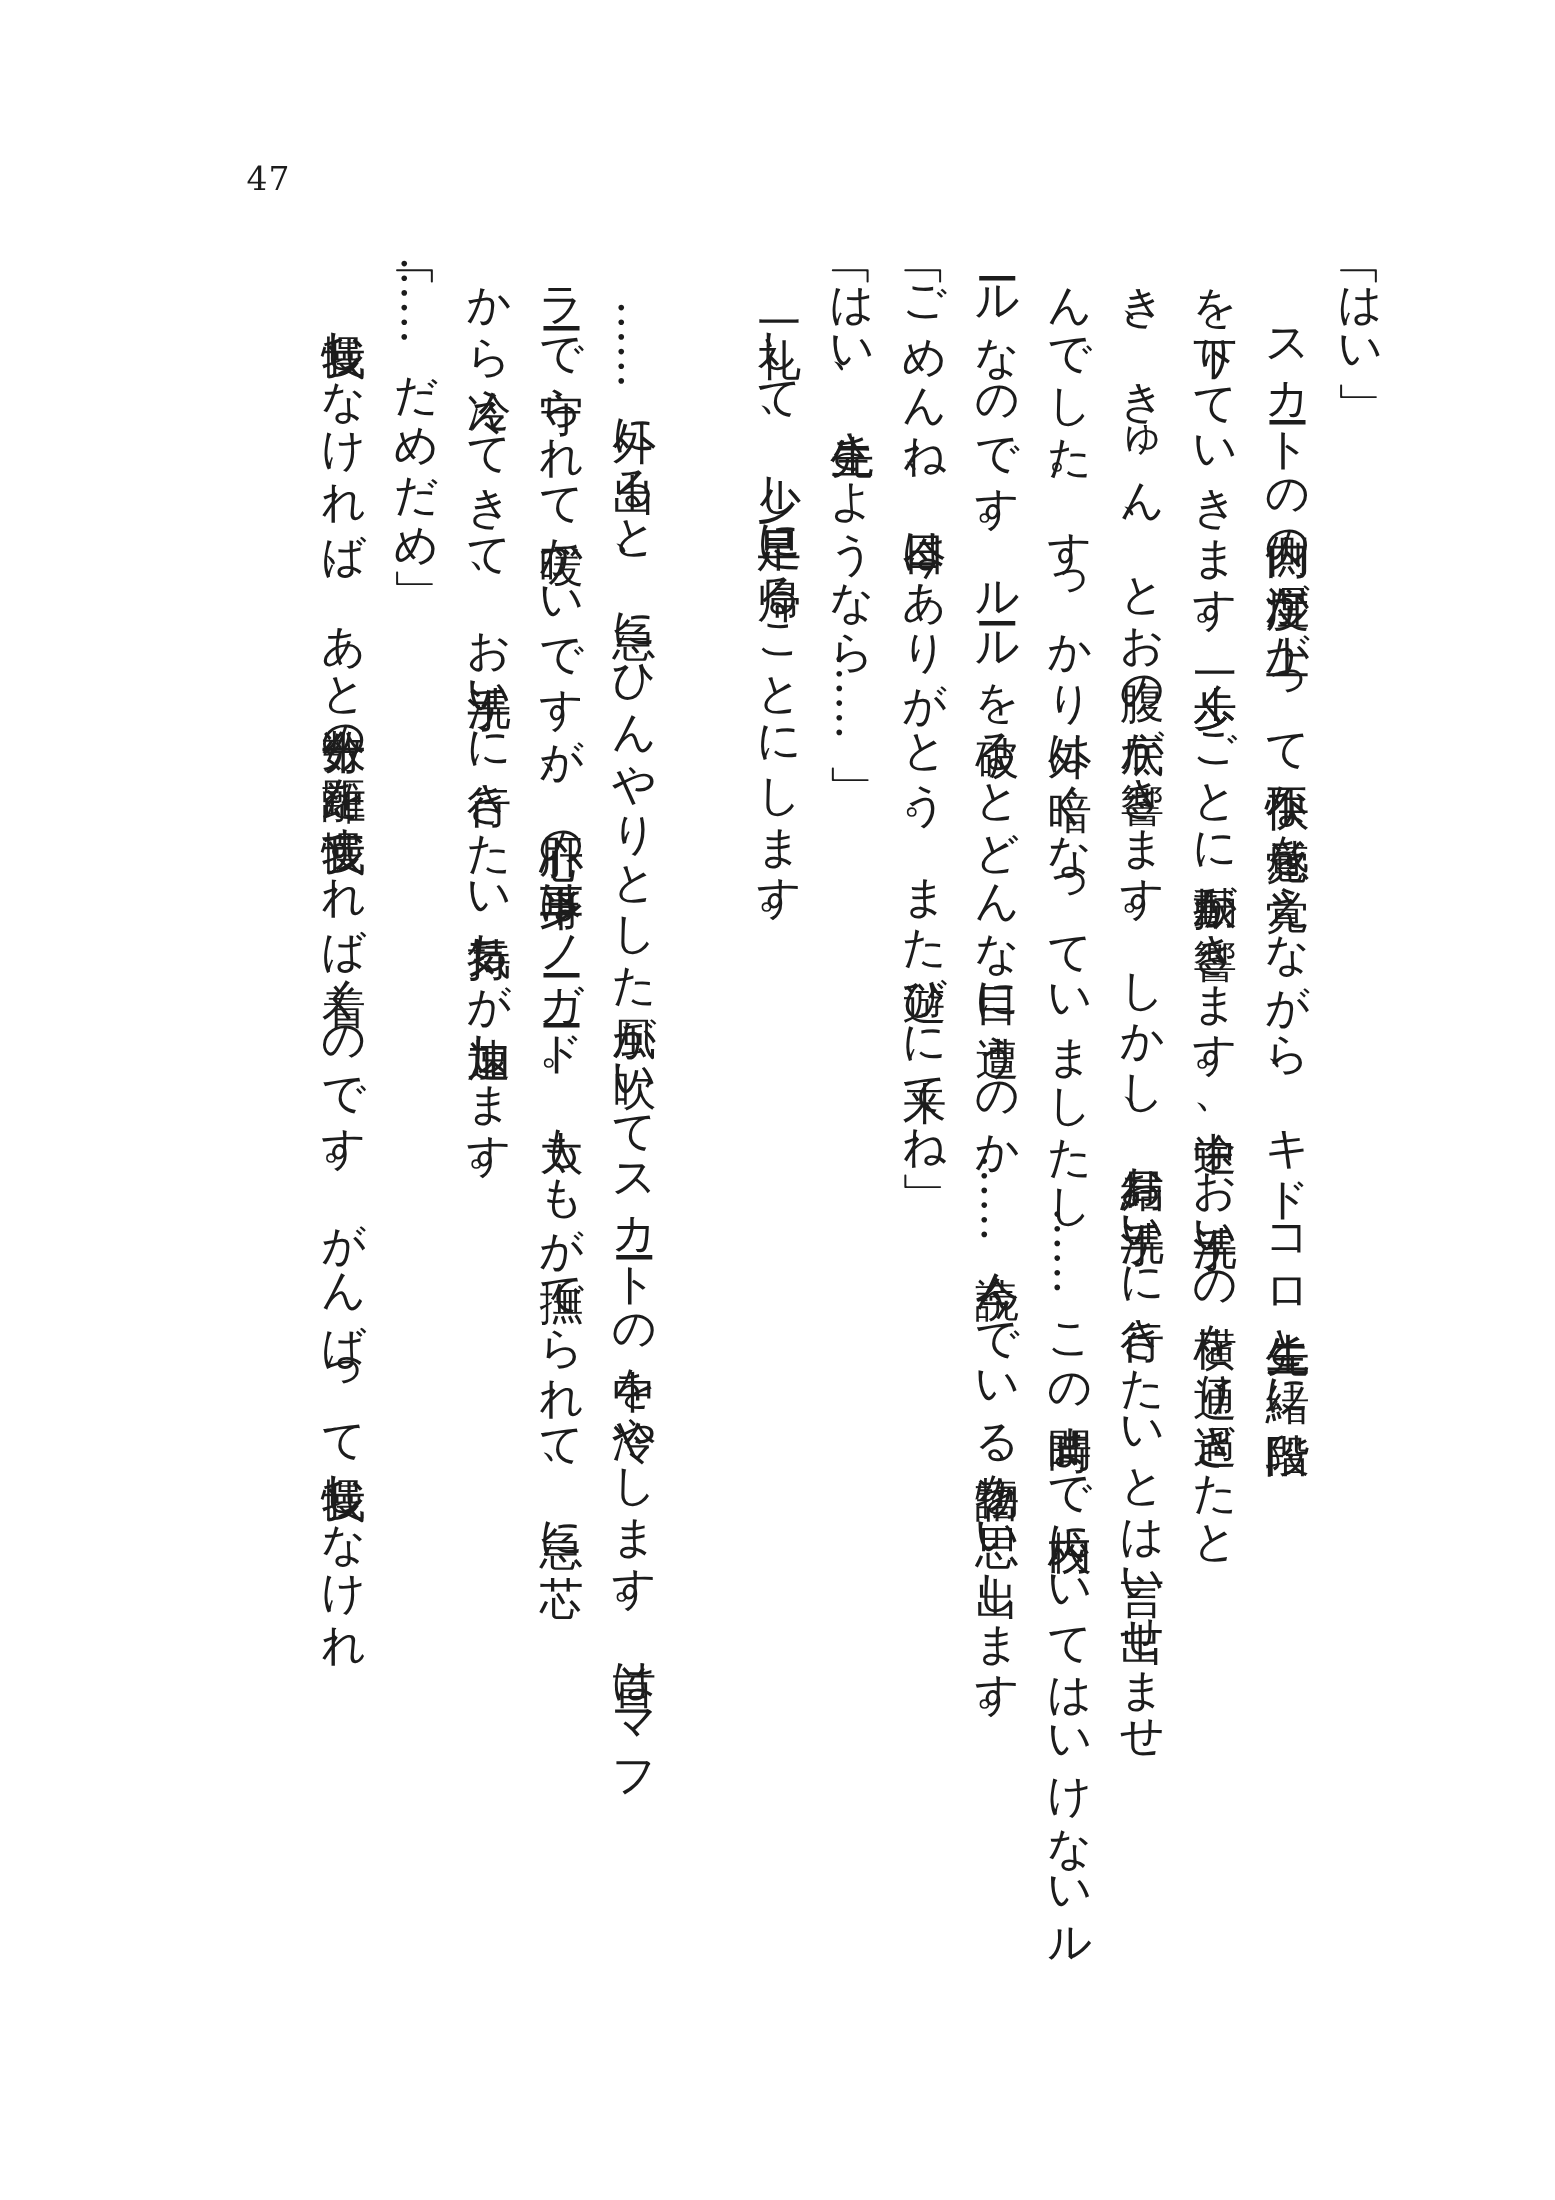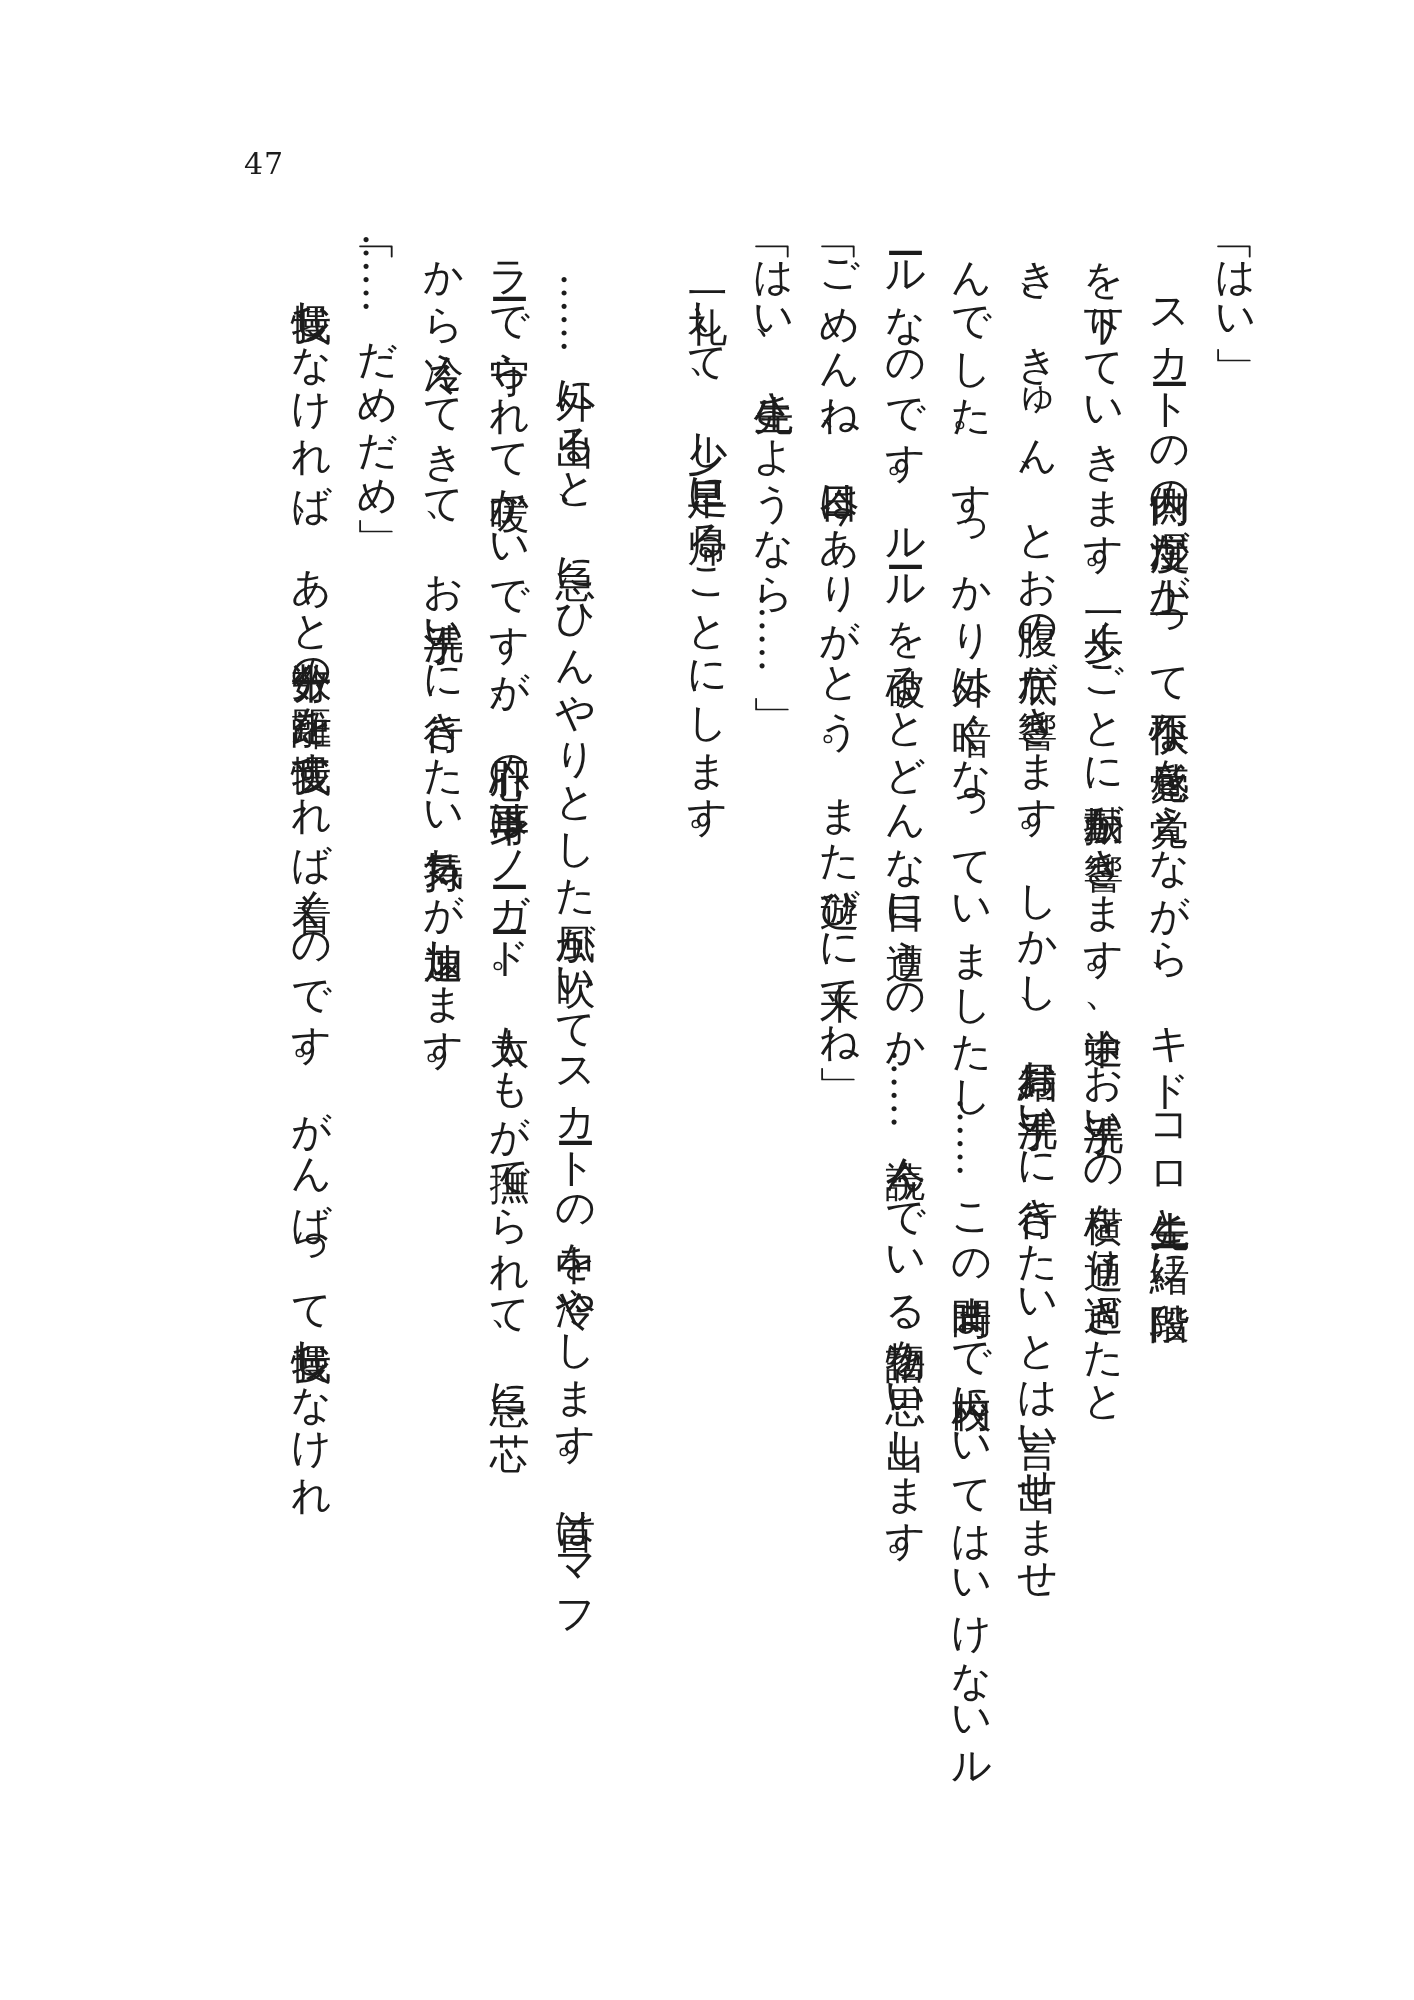--- a/index.html
+++ b/index.html
@@ -13,21 +13,21 @@
     background: #ffffff;
     font-family: "DejaVu Serif", "Liberation Serif", serif;
     overflow: hidden;
   }
   .page {
     position: absolute;
     inset: 0;
   }
   .page-number {
     position: absolute;
-    left: 244px;
+    left: 224px;
     top: 146px;
     font-size: 30px;
     letter-spacing: 1px;
     color: #1c1c1c;
   }
   .text-block {
     position: absolute;
     top: 233px;
     right: 145px;
     height: 1620px;

